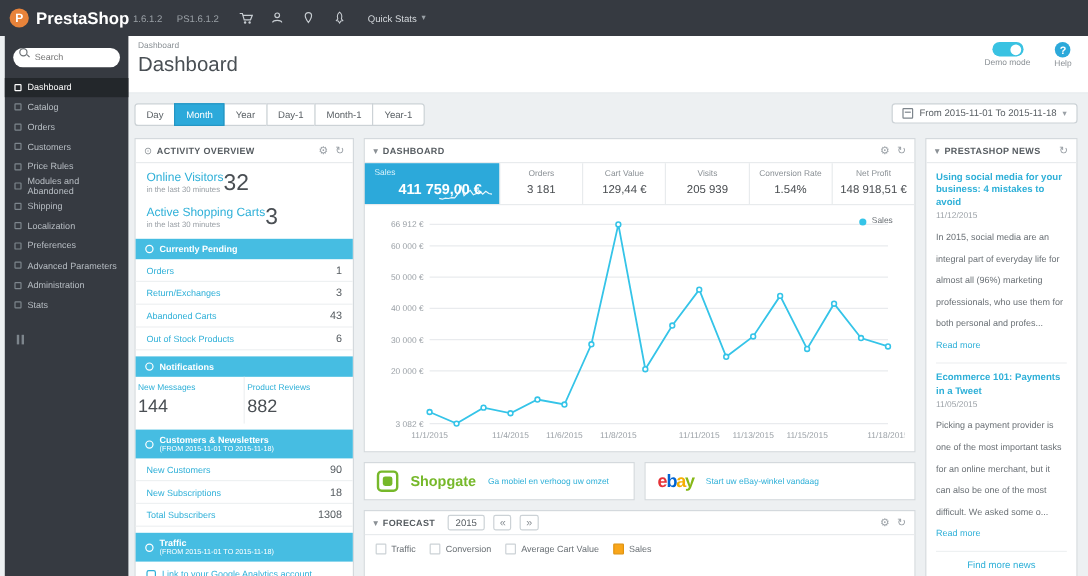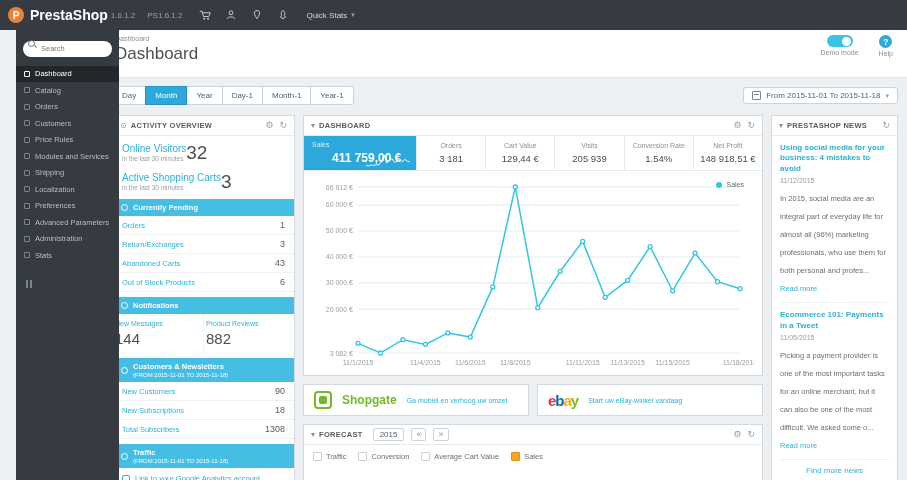--- a/index.html
+++ b/index.html
@@ -18,21 +18,21 @@
   .ver-badge { color:#9aa0a6; margin:0 10px 0 12px; font-size:8px; }
   .tb-icon { width:26px; height:30px; display:flex; align-items:center; justify-content:center; cursor:pointer; }
   .tb-icon svg { display:block; }
   .quick-access { padding:0 10px; height:30px; display:flex; align-items:center; gap:4px; cursor:pointer; color:#d4d8dc; }
   .tb-right > * { padding:0 9px; height:30px; display:flex; align-items:center; gap:5px; cursor:pointer; }
   .caret { font-size:7px; color:#9aa0a6; }
   .avatar { width:20px; height:20px; background:linear-gradient(135deg,#e8a33d,#c96f2e); border:1px solid #555;
     margin-right:6px; }
 
   
-  .sidebar { position:absolute; top:30px; left:16px; width:103px; bottom:0; background:#363a41; z-index:20; }
+  .sidebar { position:absolute; top:30px; left:4px; width:103px; bottom:0; background:#363a41; z-index:20; }
   .search-wrap { margin:7px 7px 9px 7px; position:relative; }
   .search-input { width:100%; height:16px; border-radius:9px; border:none; background:#fff; font-size:7.5px;
     padding:0 6px 0 18px; color:#555; outline:none; font-family:inherit; }
   .mag { position:absolute; left:5px; top:3px; width:8px; height:8px; }
   .mag::before { content:""; position:absolute; left:0; top:0; width:5px; height:5px; border:1.2px solid #6b7075; border-radius:50%; }
   .mag::after { content:""; position:absolute; left:5.5px; top:5.5px; width:3px; height:1.2px; background:#6b7075; transform:rotate(45deg); }
   .nav-item { height:16.5px; display:flex; align-items:center; gap:5px; padding:0 8px; color:#b8bec4;
     font-size:7.5px; cursor:pointer; }
   .nav-item.active { background:#23272b; color:#fff; }
   .mi { width:6px; height:6px; border:1px solid #7d858c; border-radius:1px; flex:none; }
@@ -49,21 +49,21 @@
   .tool { display:flex; flex-direction:column; align-items:center; gap:2px; cursor:pointer; }
   .toggle { width:26px; height:12px; border-radius:7px; background:#39c2e2; position:relative; }
   .toggle::after { content:""; position:absolute; right:1.5px; top:1.5px; width:9px; height:9px; background:#fff; border-radius:50%; }
   .tool-label { font-size:7px; color:#8a9095; }
   .help-circle { width:13px; height:13px; border-radius:50%; background:#2ca9da; color:#fff; font-size:9px; font-weight:bold;
     display:flex; align-items:center; justify-content:center; }
 
   .content { padding:8px 9px; }
 
   
-  .filterbar { display:flex; justify-content:space-between; align-items:center; }
+  .filterbar { display:flex; justify-content:space-between; align-items:flex-start; }
   .btn-group { display:flex; }
   .fbtn { background:#fff; border:1px solid #ccd2d6; font-size:8px; color:#5a6065; padding:4px 9px; margin-left:-1px;
     cursor:pointer; font-family:inherit; }
   .fbtn:first-child { border-radius:3px 0 0 3px; margin-left:0; }
   .fbtn:last-child { border-radius:0 3px 3px 0; }
   .fbtn.active { background:#2ca9da; border-color:#2596c4; color:#fff; position:relative; z-index:1; }
   .daterange { background:#fff; border:1px solid #ccd2d6; border-radius:3px; font-size:8px; color:#5a6065;
     padding:3px 8px; display:flex; align-items:center; gap:5px; cursor:pointer; }
   .cal-icon { width:9px; height:9px; border:1.2px solid #7d858c; border-radius:1px; position:relative; }
   .cal-icon::before { content:""; position:absolute; top:1.5px; left:1px; right:1px; height:1.2px; background:#7d858c; }
@@ -209,21 +209,21 @@
       <div class="nav-item">
           <span class="mi"></span>
           <span>Customers</span>
         </div>
       <div class="nav-item">
           <span class="mi"></span>
           <span>Price Rules</span>
         </div>
       <div class="nav-item">
           <span class="mi"></span>
-          <span>Modules and Services</span>
+          <span>Modules and Abandoned</span>
         </div>
       <div class="nav-item">
           <span class="mi"></span>
           <span>Shipping</span>
         </div>
       <div class="nav-item">
           <span class="mi"></span>
           <span>Localization</span>
         </div>
       <div class="nav-item">

